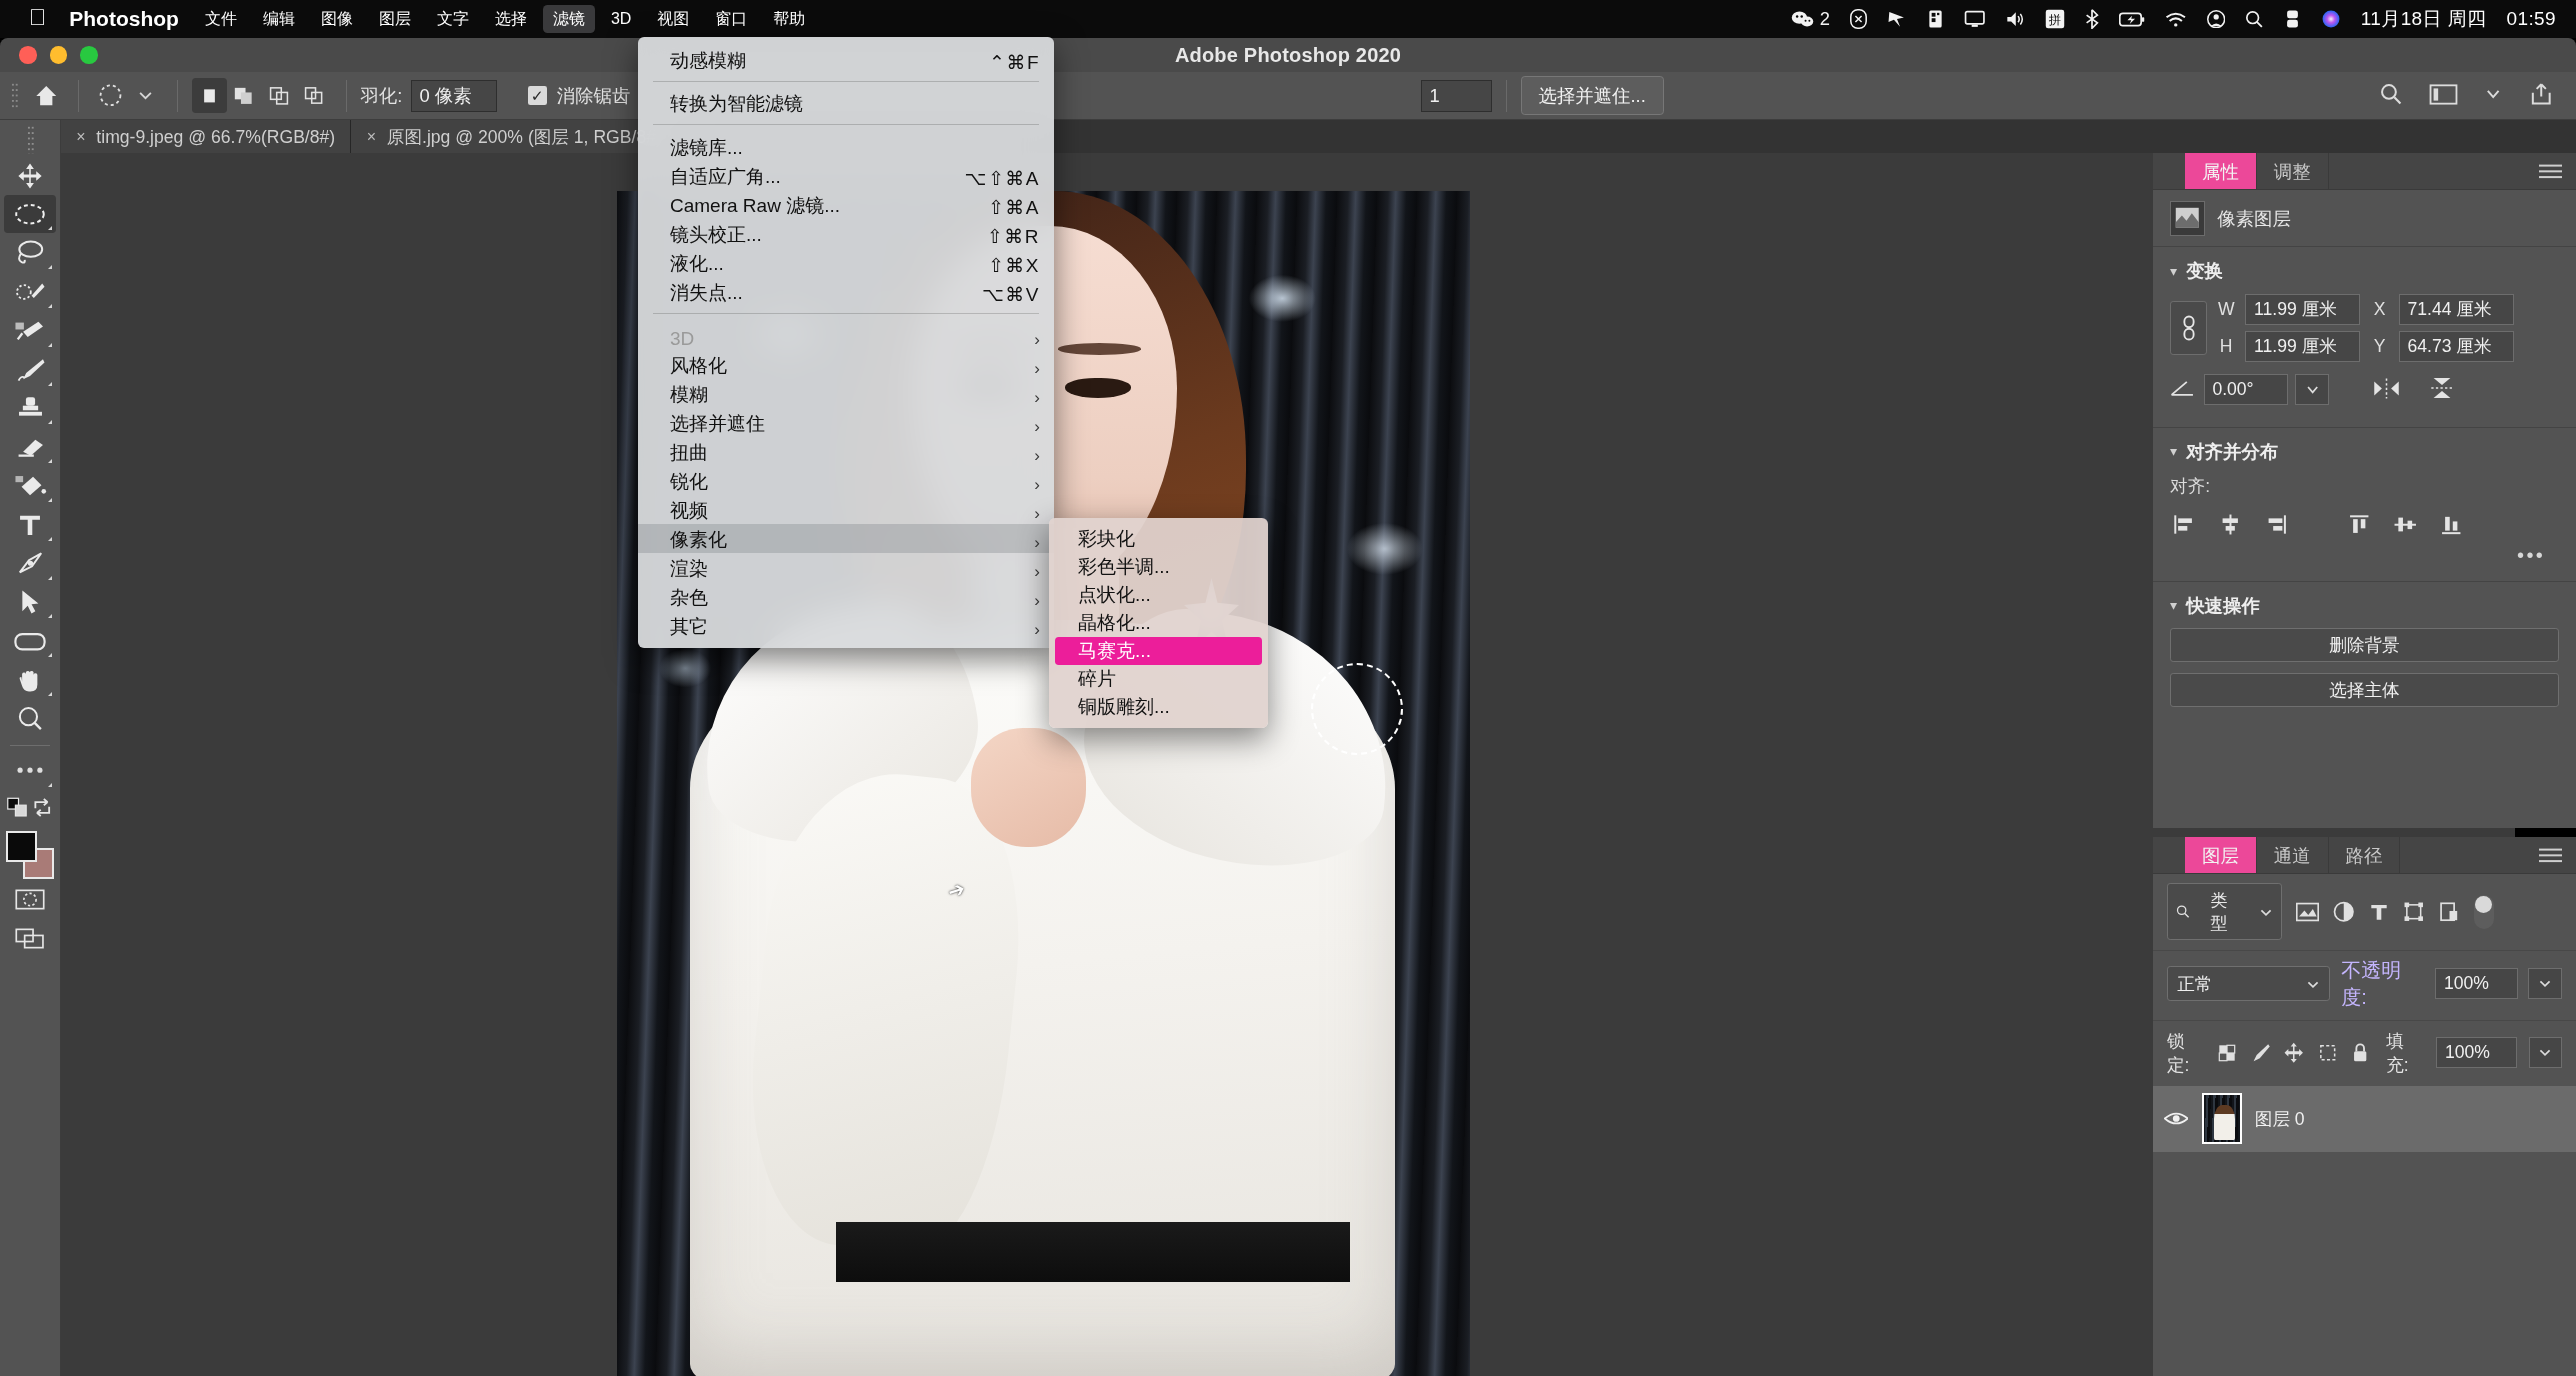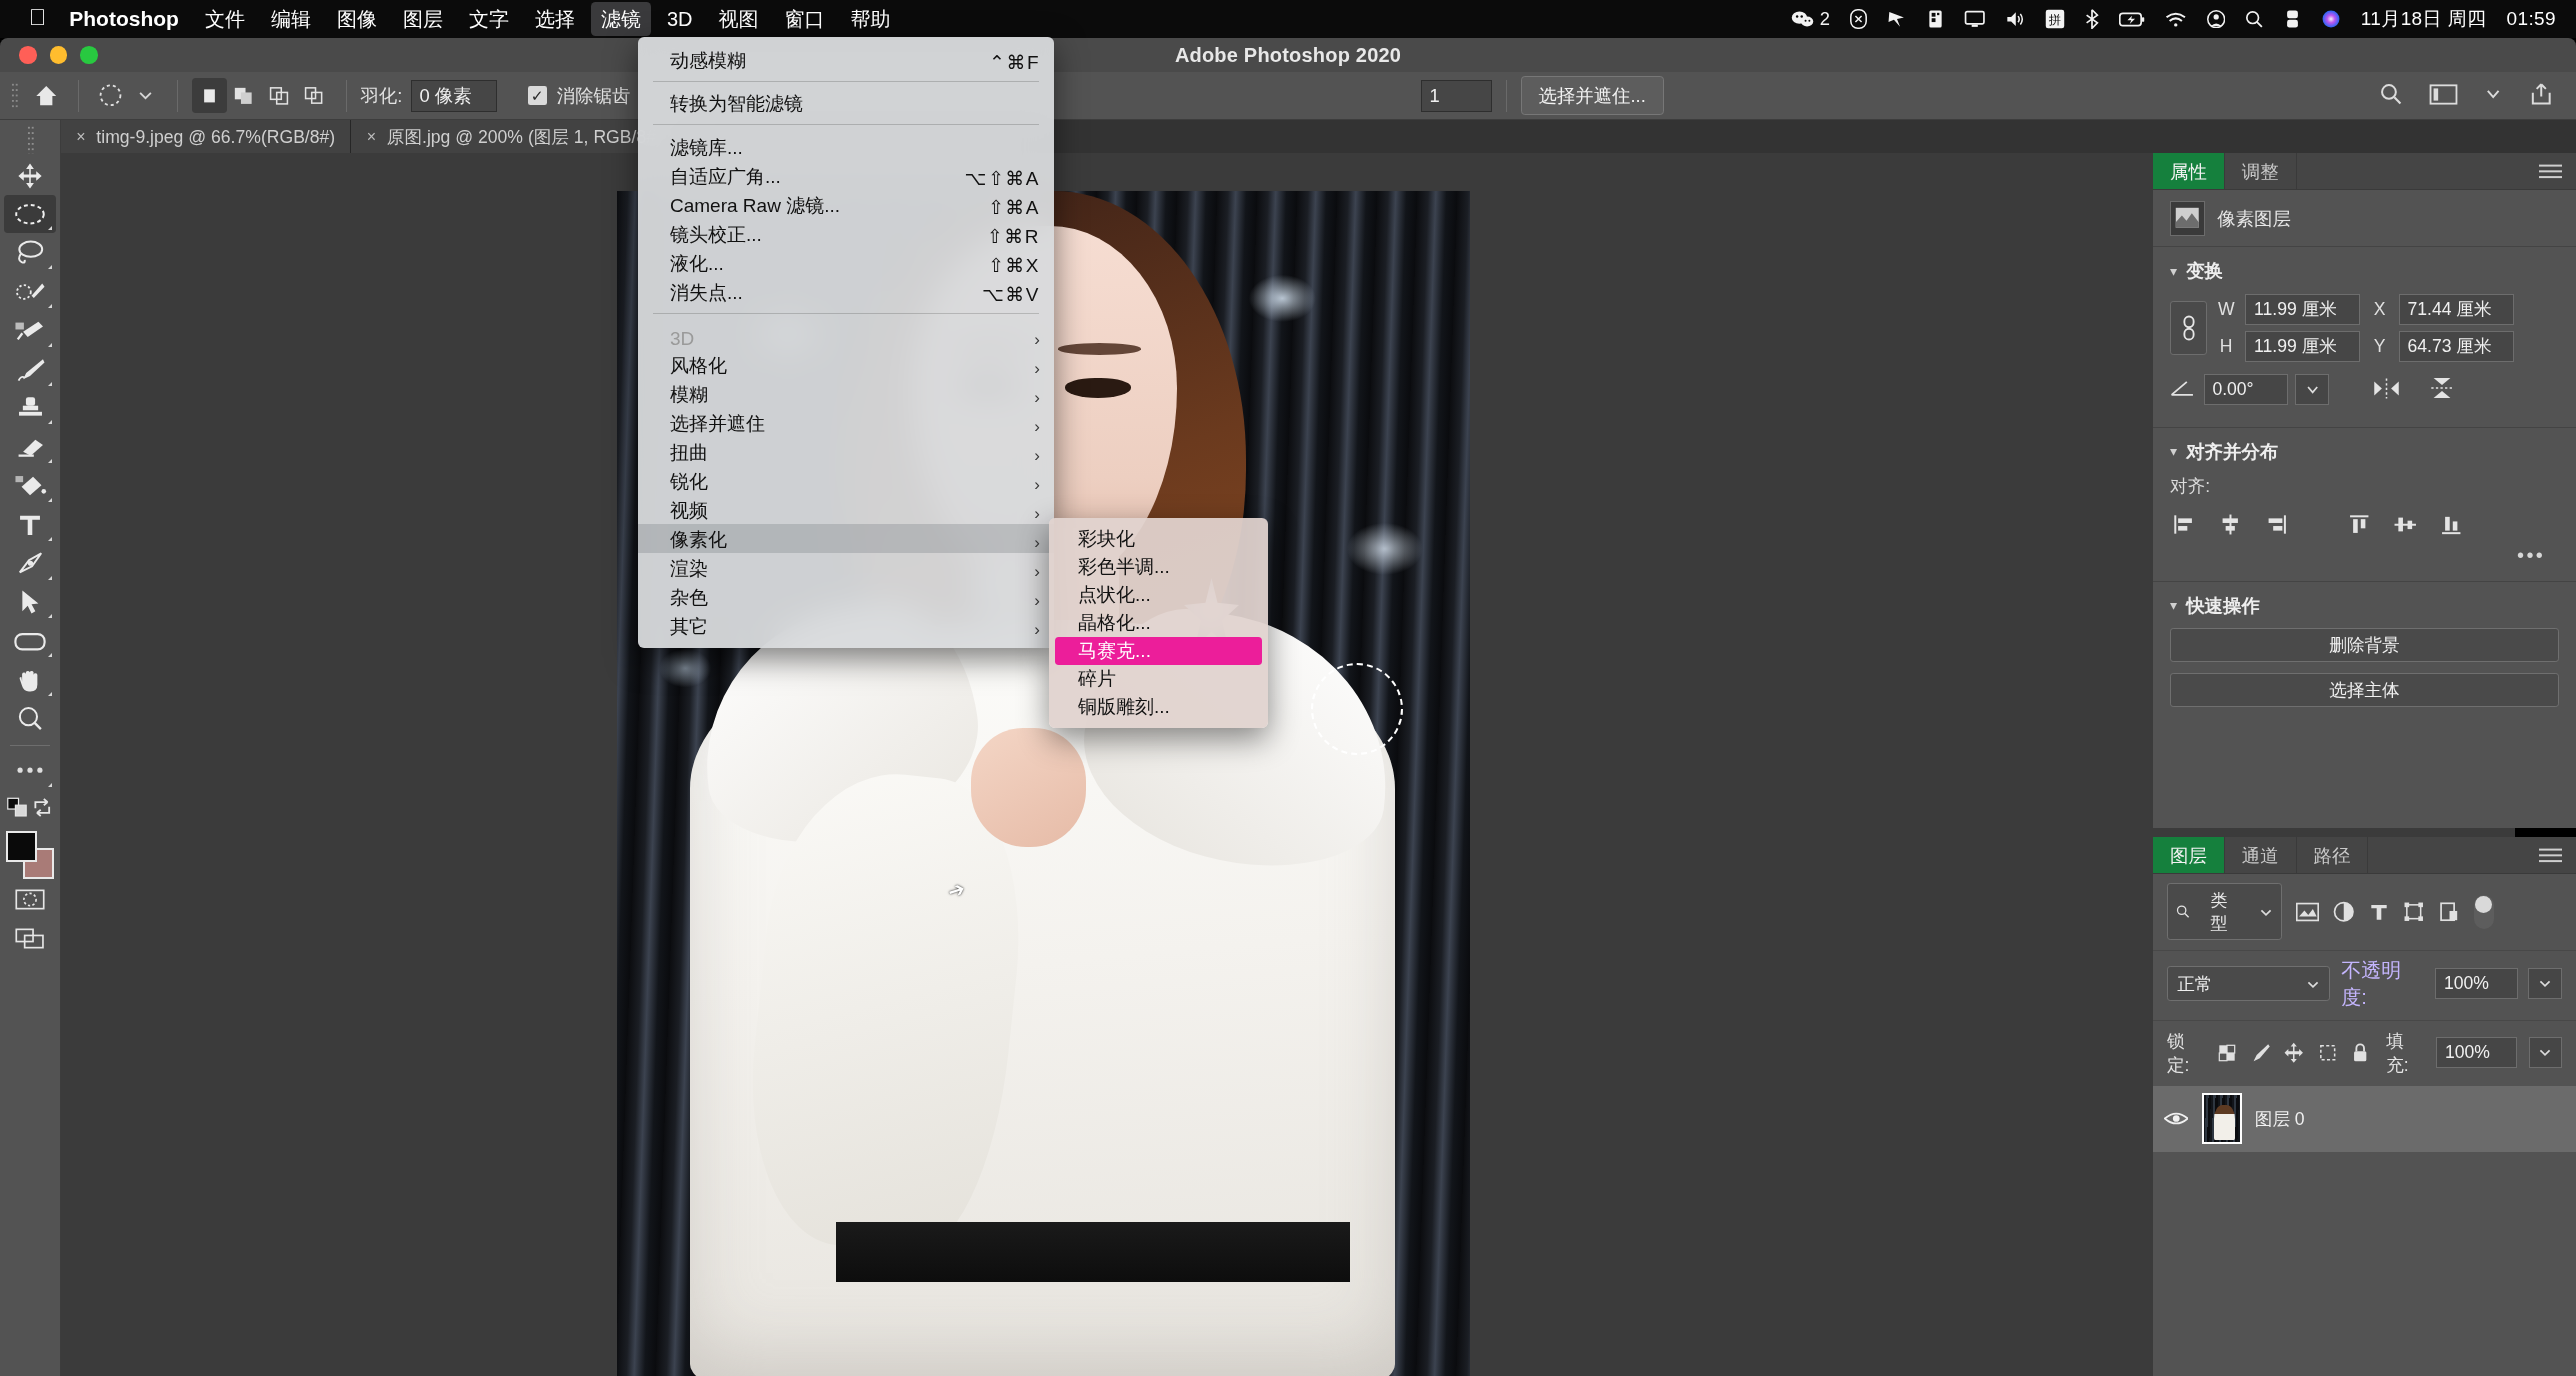--- a/index.html
+++ b/index.html
@@ -12,21 +12,21 @@
   #root { position: relative; width: 2576px; height: 1377px; }
 
   
   .macbar {
     position: absolute; top: 0; left: 0; width: 2576px; height: 38px;
     background: #0b0b0b; display: flex; align-items: center;
     color: #fff; font-size: 21px;
   }
   .apple-logo { margin-left: 29px; margin-right: 23px; font-size: 23px; line-height: 1; position: relative; top: -1.5px; }
   .macbar .appname { font-weight: bold; font-size: 21px; margin-right: 26px; }
-  .macbar .mi { margin-right: 26px; font-size: 20px; white-space: nowrap; }
+  .macbar .mi { margin-right: 26px; font-size: 16px; white-space: nowrap; }
   .macbar .mi.active { background: #3a3a3c; border-radius: 4.6px; padding: 3.8px 10px; margin-left: -10px; margin-right: 16px; }
   .macbar-right { margin-left: auto; display: flex; align-items: center; padding-right: 20px; gap: 20px; }
   .macbar-right .si { font-size: 18.4px; opacity: .95; display: flex; align-items: center; gap: 5.4px; }
   .macbar-right .clock { font-size: 19px; letter-spacing: 0.4px; }
   .sv { display: inline-block; }
 
   
   .titlebar {
     position: absolute; top: 38px; left: 0; width: 2576px; height: 34px;
     background: #4a4a4a; display: flex; align-items: center;
@@ -220,21 +220,21 @@
     background-image: repeating-linear-gradient(90deg, #8d8d8d 0 1.5px, transparent 1.5px 3.8px); }
   .rail-ic { width: 41px; height: 38px; display:flex; align-items:center; justify-content:center; color: #e4e4e4; }
 
   .rpanel { position: absolute; right: 0; width: 423px; background: #535353; }
   .panel-tabs {
     display: flex; align-items: stretch; height: 37px; background: #454545;
     border-bottom: 0.8px solid #3a3a3a;
   }
   .ptab { padding: 0 17px; display:flex; align-items:center; font-size: 18.4px; color:#c9c9c9;
           border-right: 0.8px solid #3a3a3a; }
-  .ptab.act { background: #15803d; color: #f2f2f2; }
+  .ptab.act { background: #ec4899; color: #f2f2f2; margin-left: 32px; }
   .pmenu-ic { margin-left: auto; display:flex; align-items:center; padding: 0 14px; color:#cfcfcf; }
 
   .prop-head { display:flex; align-items:center; gap: 12.3px; padding: 10.7px 17px; }
   .prop-thumb { width: 35px; height: 35px; background: #3a3a3a; border: 0.8px solid #6c6c6c;
     display:flex; align-items:center; justify-content:center; }
   .prop-head-label { color:#e6e6e6; font-size: 18.4px; }
 
   .sect { border-top: 0.8px solid #444; padding: 10.7px 0 14px; }
   .sect-title { display:flex; align-items:center; gap: 9.2px; padding: 0 17px 10.7px; color:#eee; font-size:18.4px; font-weight:bold; }
   .chev { font-size: 14px; color:#d0d0d0; }

